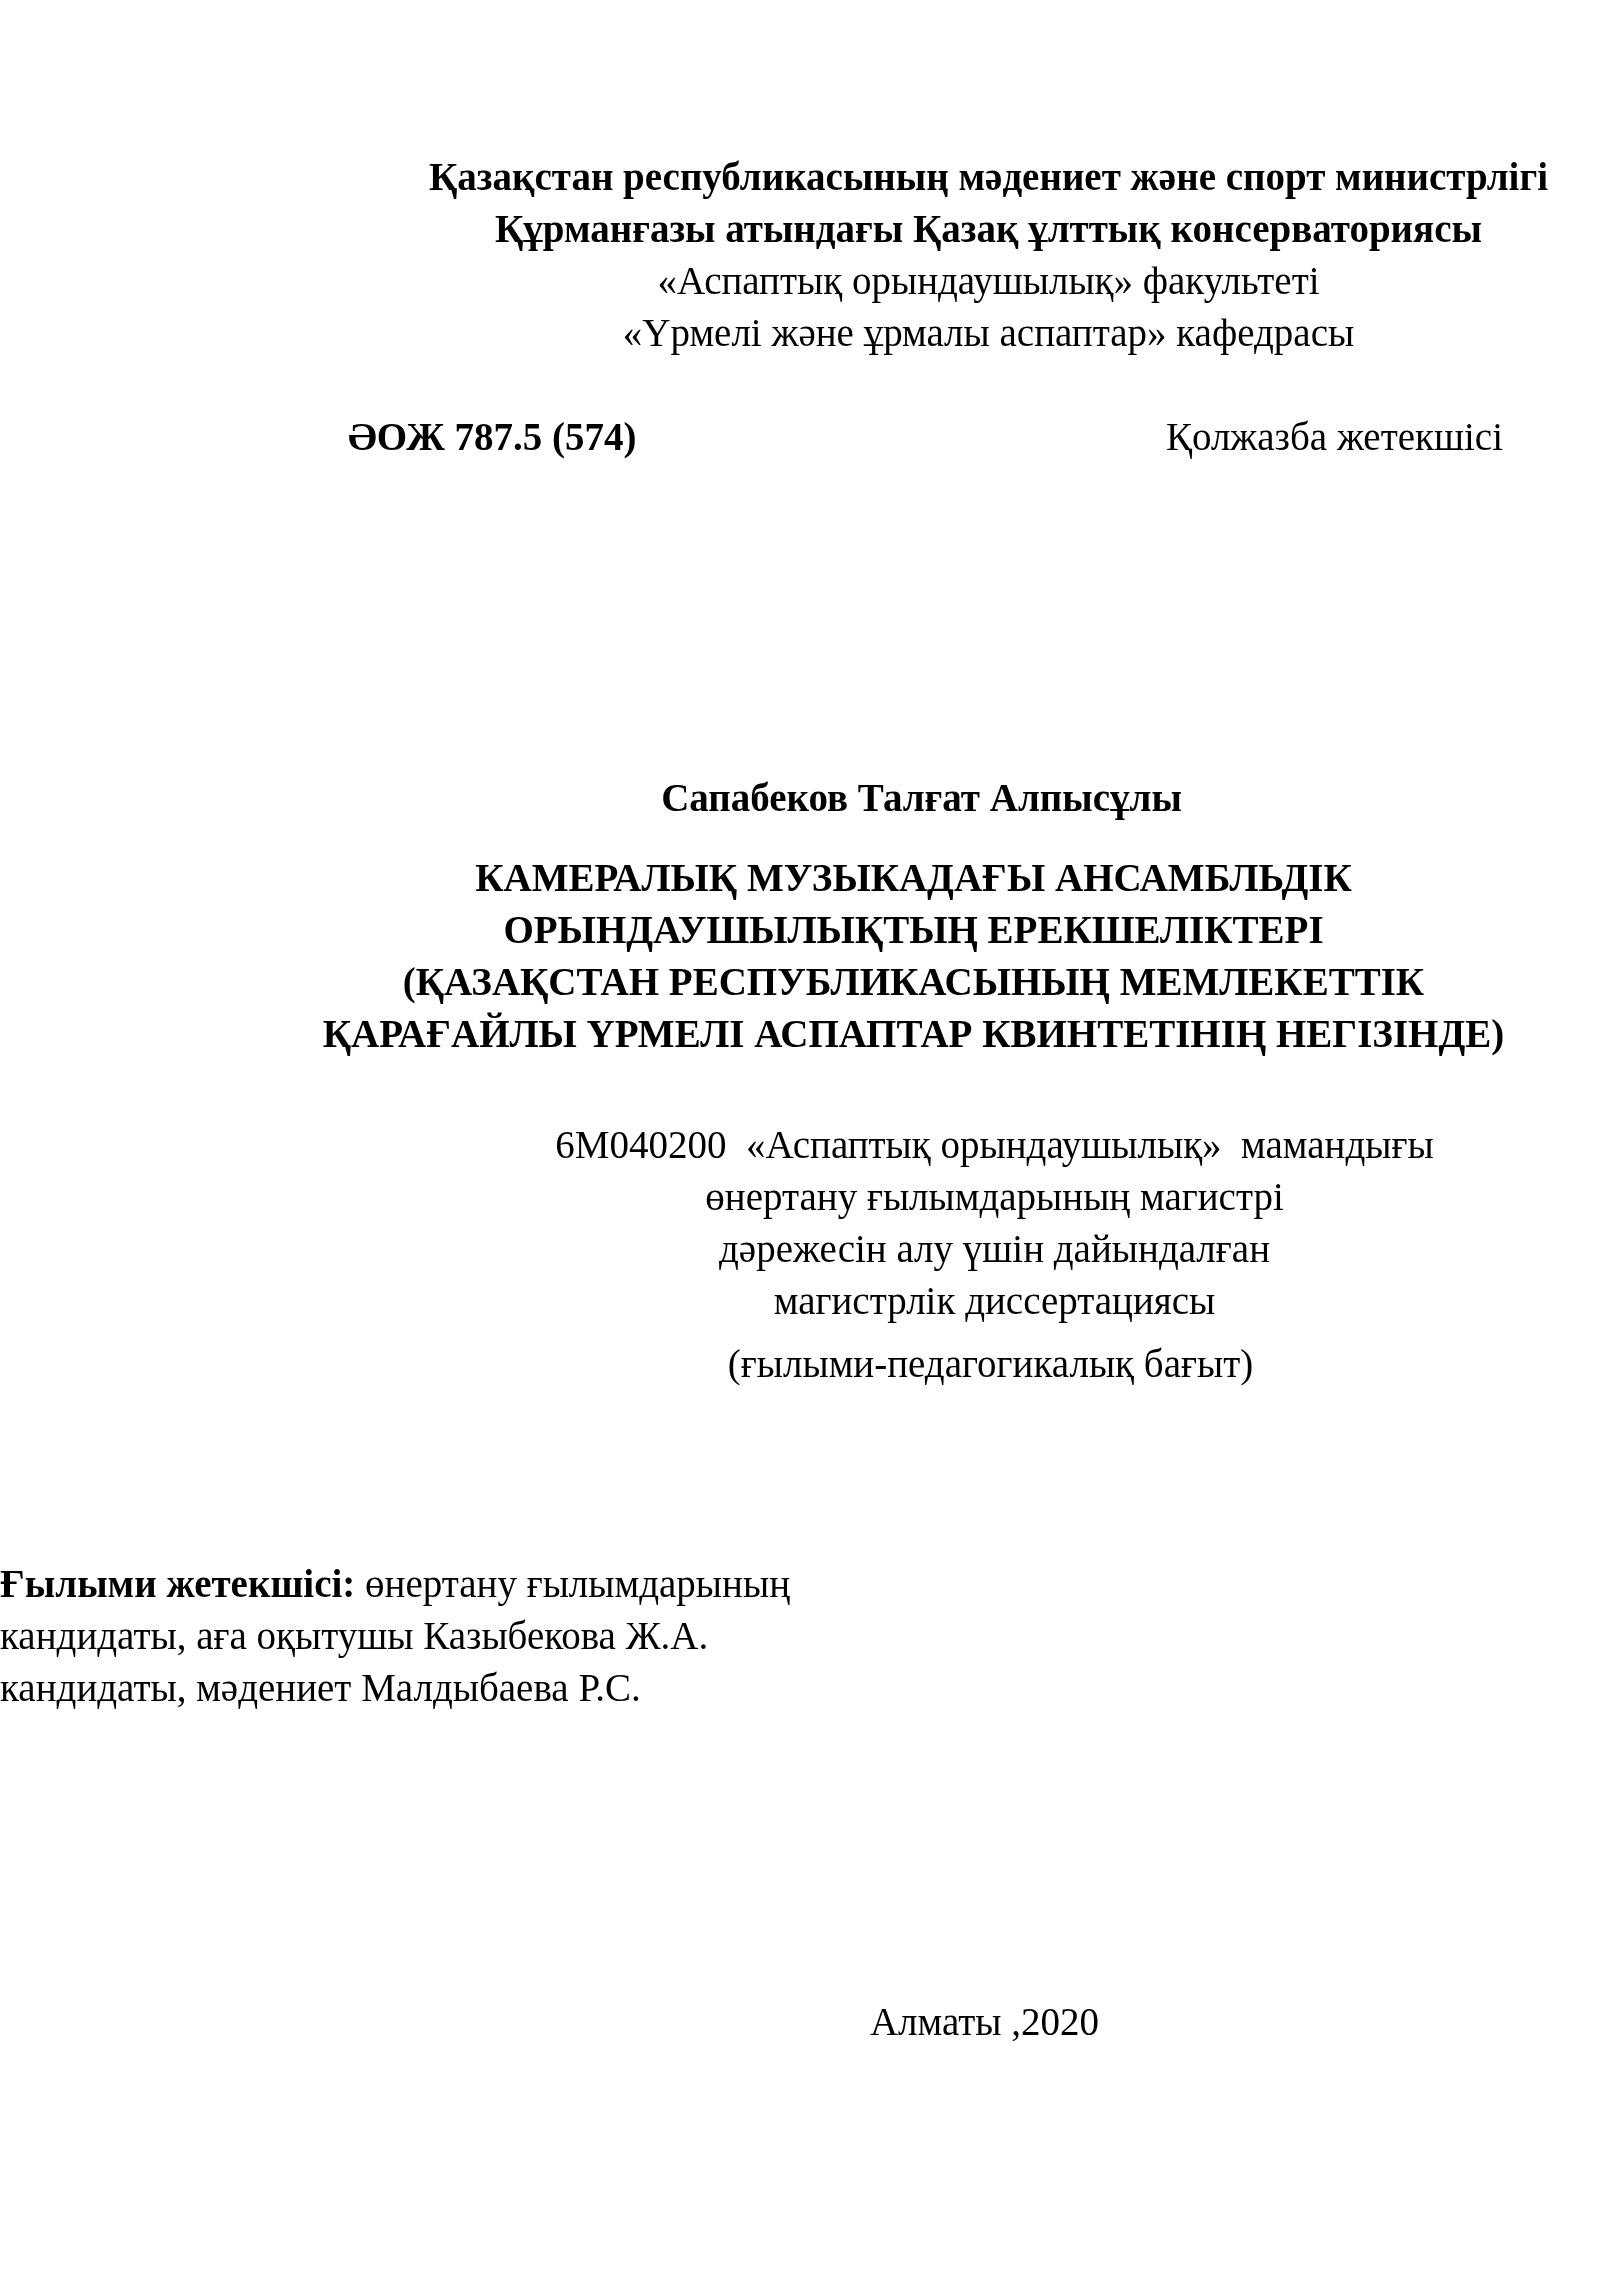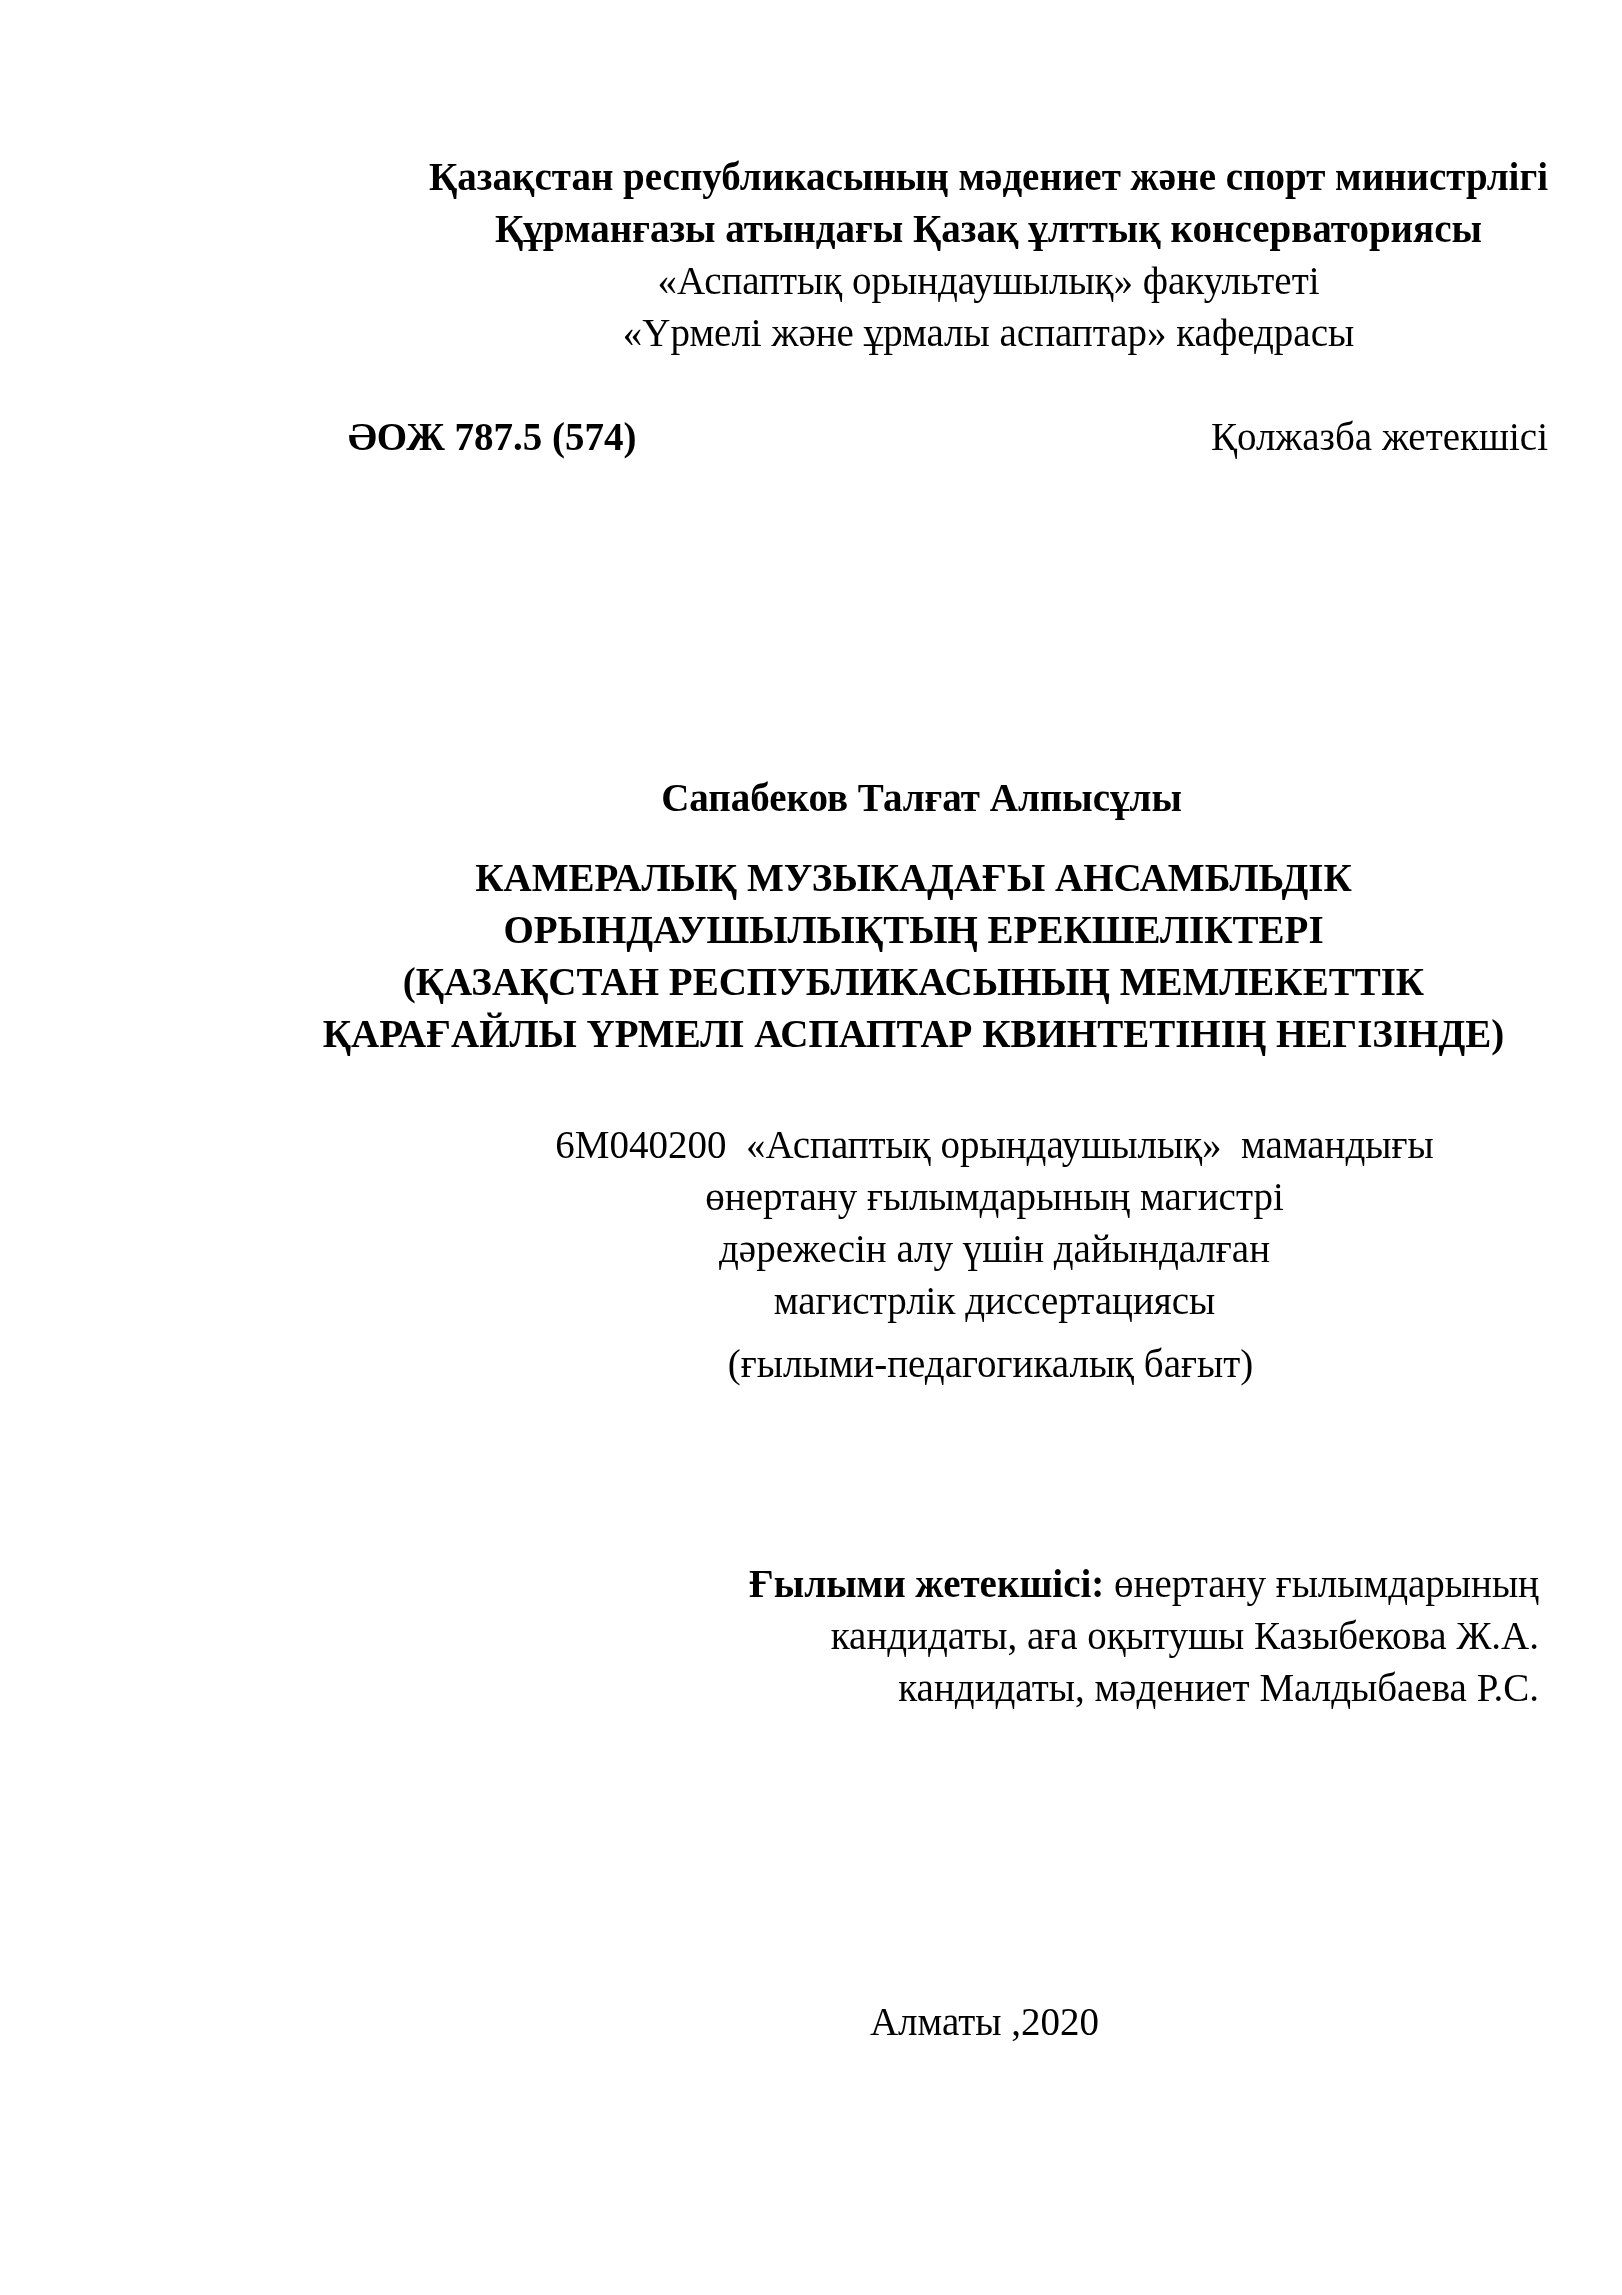--- a/index.html
+++ b/index.html
@@ -13,26 +13,26 @@
     font-size: 39px;
     line-height: 52px;
   }
   .block { position: absolute; left: 0; width: 100%; box-sizing: border-box; }
   .center { text-align: center; }
   .bold { font-weight: bold; }
   .pre { white-space: pre-wrap; }
 
   #header      { top: 151px;  transform: translateX(177px); }
   #udc-row     { top: 411px;  display: flex; justify-content: space-between;
-                 padding-left: 348px; padding-right: 75px; }
+                 padding-left: 348px; padding-right: 120px; }
   #author      { top: 772px;  transform: translateX(110px); }
   #title       { top: 852px; transform: translateX(102px); }
   #specialty   { top: 1119px; transform: translateX(183px); }
   #direction   { top: 1338px; transform: translateX(179px); }
-  #supervisor  { top: 1558px; text-align: right; padding-right: 84px; }
+  #supervisor  { top: 1558px; padding-right: 84px; }
   #city-year   { top: 1996px; transform: translateX(173px); }
 </style>
 </head>
 <body>
 
 <div id="page">
 
   <div id="header" class="block center">
     <div class="bold">Қазақстан республикасының мәдениет және спорт министрлігі</div>
     <div class="bold">Құрманғазы атындағы Қазақ ұлттық консерваториясы</div>

